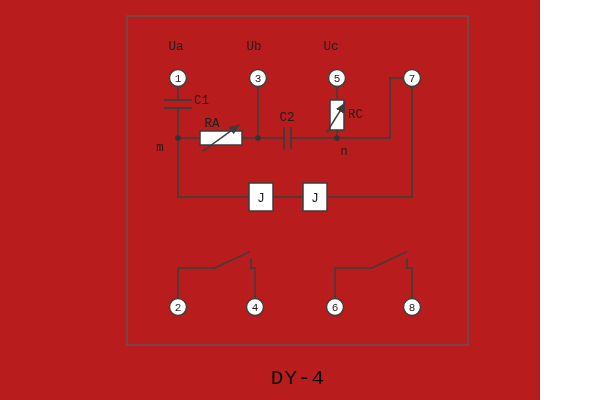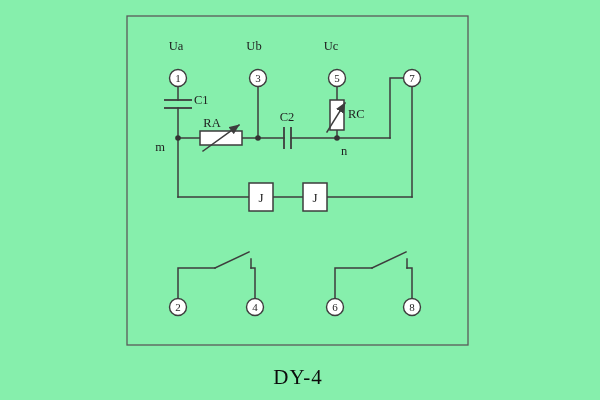--- a/index.html
+++ b/index.html
@@ -1,17 +1,17 @@
 <!DOCTYPE html>
 <html><head>
 <meta charset="utf-8">
 <style>
   html,body{margin:0;padding:0;background:#ffffff;}
-  .stage{width:600px;height:400px;background:#86efac;position:relative;
-         font-family:Liberation Serif, serif;}
+  .stage{width:540px;height:400px;background:#b91c1c;position:relative;
+         font-family:Liberation Mono, monospace;}
   svg{display:block;}
   .frame{fill:none;stroke:#5a5a5a;stroke-width:1.3;}
   .wire{stroke:#3d3d3d;stroke-width:1.5;fill:none;stroke-linecap:square;}
   .comp{stroke:#3d3d3d;stroke-width:1.5;fill:#ffffff;}
   .plate{stroke:#3d3d3d;stroke-width:1.8;fill:none;stroke-linecap:butt;}
   .dot{fill:#333333;stroke:none;}
   .term-circle{stroke:#3d3d3d;stroke-width:1.4;fill:#ffffff;}
   .lbl{fill:#1e1e1e;font-size:12.5px;}
   .lbl-mid{text-anchor:middle;}
   .term-num{fill:#1e1e1e;font-size:11px;text-anchor:middle;}

